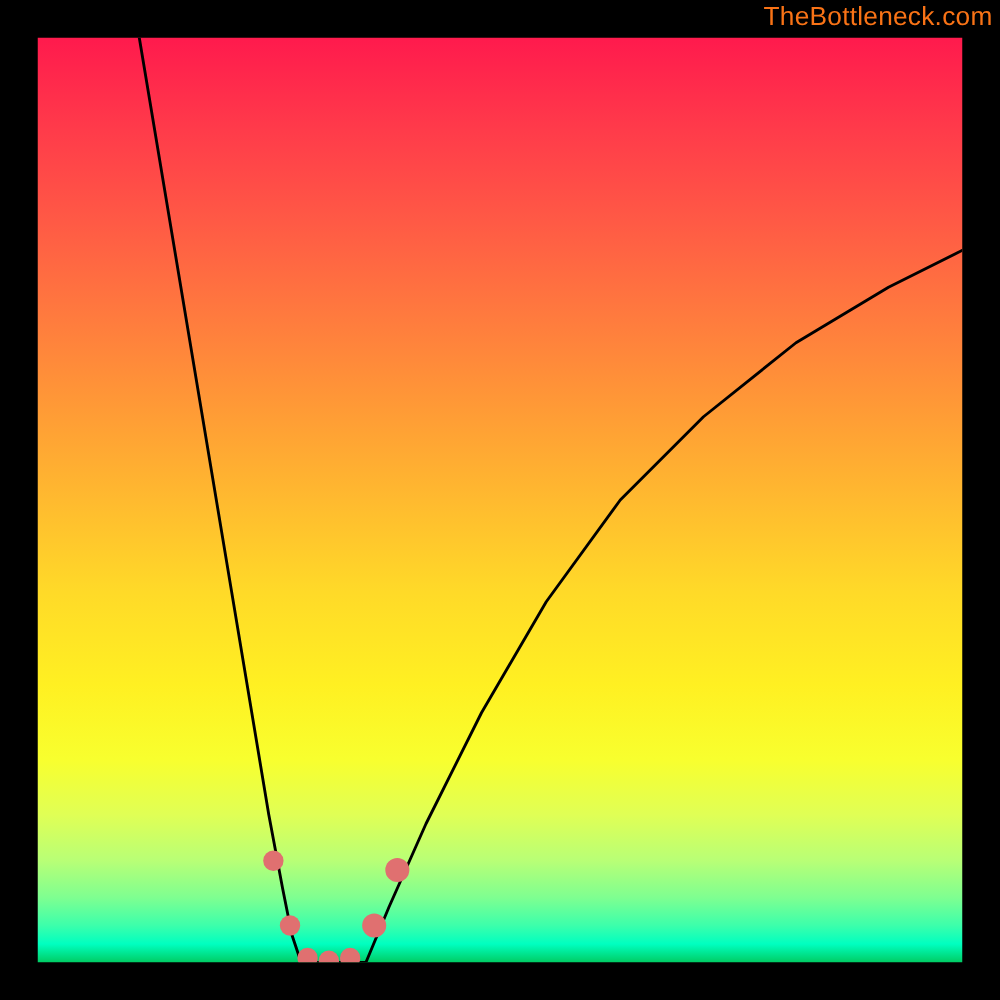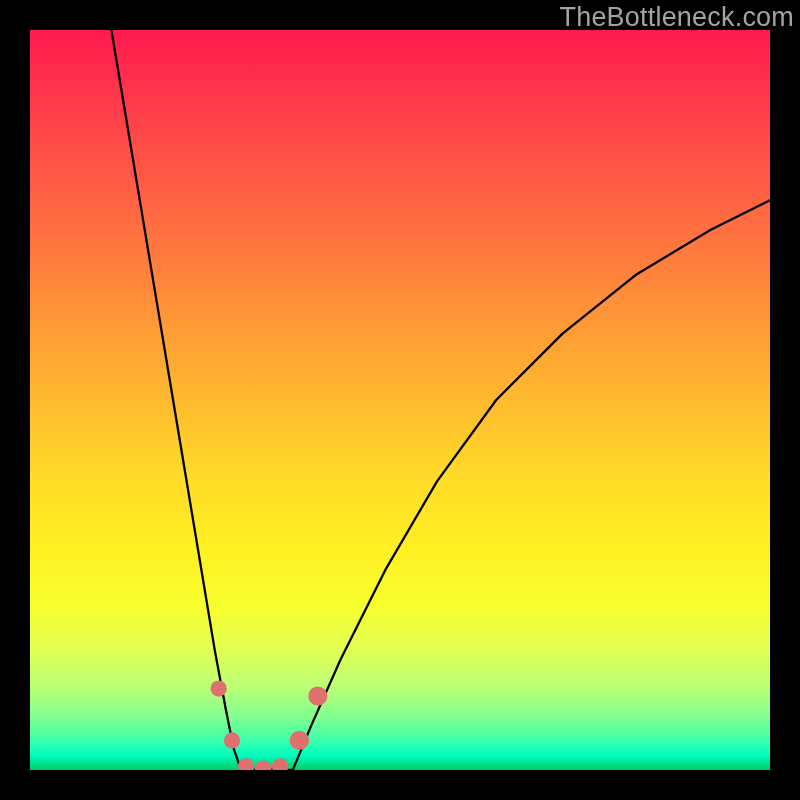--- a/index.html
+++ b/index.html
@@ -55,22 +55,22 @@
     left: 0;
     top: 0;
     width: 740px;
     height: 740px;
     pointer-events: none;
   }
   .watermark {
     position: absolute;
     top: 2px;
     right: 6px;
-    color: #a3a3a3;
-    font-size: 27px;
+    color: #f97316;
+    font-size: 21px;
     font-weight: 500;
     letter-spacing: 0.2px;
     margin-left: 17px;
   }
 </style>
 </head>
 <body>
 
 <div class="frame">
   <div class="plot">

